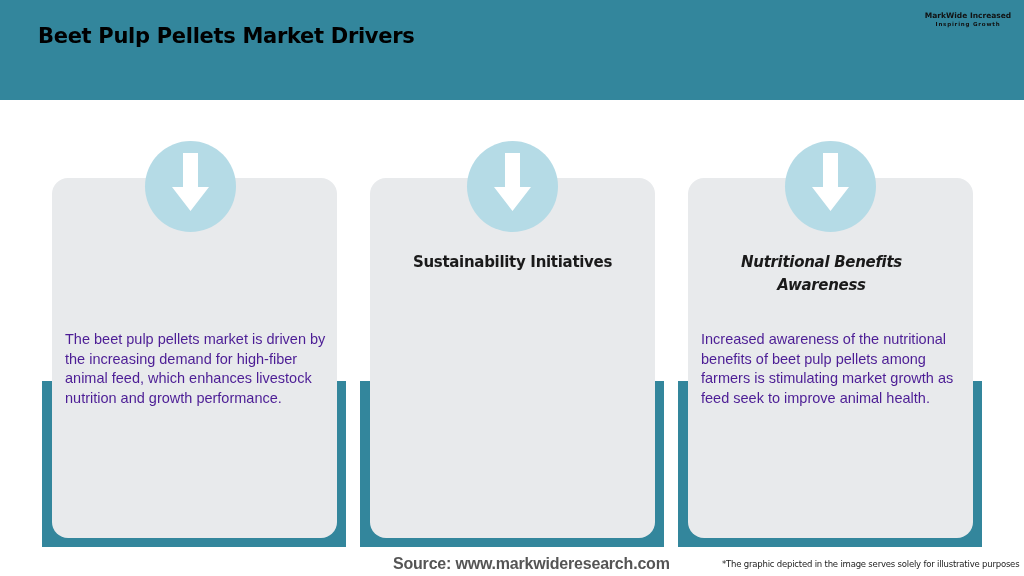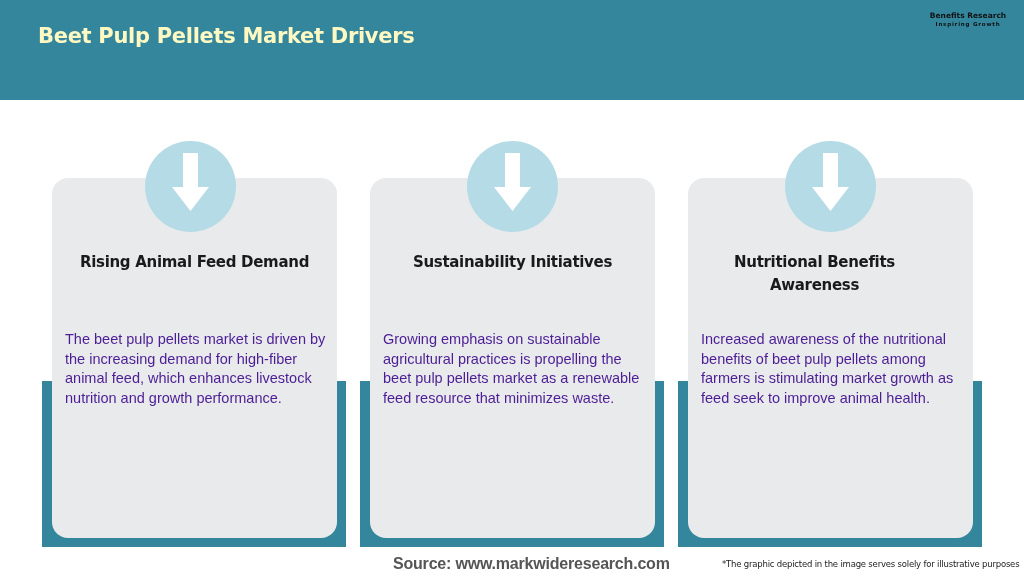--- a/index.html
+++ b/index.html
@@ -6,21 +6,21 @@
   html, body { width: 1024px; height: 576px; background: #ffffff; overflow: hidden; }
   body { position: relative; font-family: "Liberation Sans", sans-serif; }
 
   .header {
     position: absolute; left: 0; top: 0; width: 1024px; height: 100px;
     background: #33869c;
   }
   .header-title {
     position: absolute; left: 38px; top: 24px;
     font-family: "DejaVu Sans", sans-serif; font-weight: bold;
-    font-size: 21px; color: #fef9c3; letter-spacing: -0.3px;
+    font-size: 21px; color: #000000; letter-spacing: -0.3px;
   }
   .logo {
     position: absolute; left: 922px; top: 10px; width: 92px; height: 50px;
     text-align: center;
   }
   .logo-mark {
     font-family: "DejaVu Sans", sans-serif; font-weight: bold; font-style: italic;
     font-size: 27px; line-height: 28px; color: #111111; letter-spacing: -2px;
   }
   .logo-name {
@@ -67,50 +67,48 @@
     font-family: "DejaVu Sans", sans-serif;
     font-size: 8.5px; color: #222222; letter-spacing: -0.2px;
   }
 </style>
 </head>
 <body>
 
 <div class="header">
   <div class="header-title">Beet Pulp Pellets Market Drivers</div>
   <div class="logo">
-    <div class="logo-name">Benefits Research</div>
+    <div class="logo-name">MarkWide Increased</div>
     <div class="logo-tag">Inspiring Growth</div>
   </div>
 </div>
 
 <div class="teal-back" style="left:42px;"></div>
 <div class="card" style="left:52px;">
-  <div class="card-title" style="top:73px;">Rising Animal Feed Demand</div>
   <div class="card-body">The beet pulp pellets market is driven by the increasing demand for high-fiber animal feed, which enhances livestock nutrition and growth performance.</div>
 </div>
 <div class="icon-circle" style="left:145px;">
   <svg width="91" height="91" viewBox="0 0 91 91">
     <polygon points="38,12 53,12 53,46 64,46 45.5,70 27,46 38,46" fill="#ffffff"></polygon>
   </svg>
 </div>
 
 <div class="teal-back" style="left:360px;"></div>
 <div class="card" style="left:370px;">
   <div class="card-title" style="top:73px;">Sustainability Initiatives</div>
-  <div class="card-body">Growing emphasis on sustainable agricultural practices is propelling the beet pulp pellets market as a renewable feed resource that minimizes waste.</div>
 </div>
 <div class="icon-circle" style="left:467px;">
   <svg width="91" height="91" viewBox="0 0 91 91">
     <polygon points="38,12 53,12 53,46 64,46 45.5,70 27,46 38,46" fill="#ffffff"></polygon>
   </svg>
 </div>
 
 <div class="teal-back" style="left:678px;"></div>
 <div class="card" style="left:688px;">
-  <div class="card-title" style="top:73px; left:34px; width:185px;">Nutritional Benefits Awareness</div>
+  <div class="card-title" style="top:73px; left:41px; width:185px;font-style:italic;">Nutritional Benefits Awareness</div>
   <div class="card-body">Increased awareness of the nutritional benefits of beet pulp pellets among farmers is stimulating market growth as feed seek to improve animal health.</div>
 </div>
 <div class="icon-circle" style="left:785px;">
   <svg width="91" height="91" viewBox="0 0 91 91">
     <polygon points="38,12 53,12 53,46 64,46 45.5,70 27,46 38,46" fill="#ffffff"></polygon>
   </svg>
 </div>
 
 <div class="source">Source: www.markwideresearch.com</div>
 <div class="disclaimer">*The graphic depicted in the image serves solely for illustrative purposes</div>

